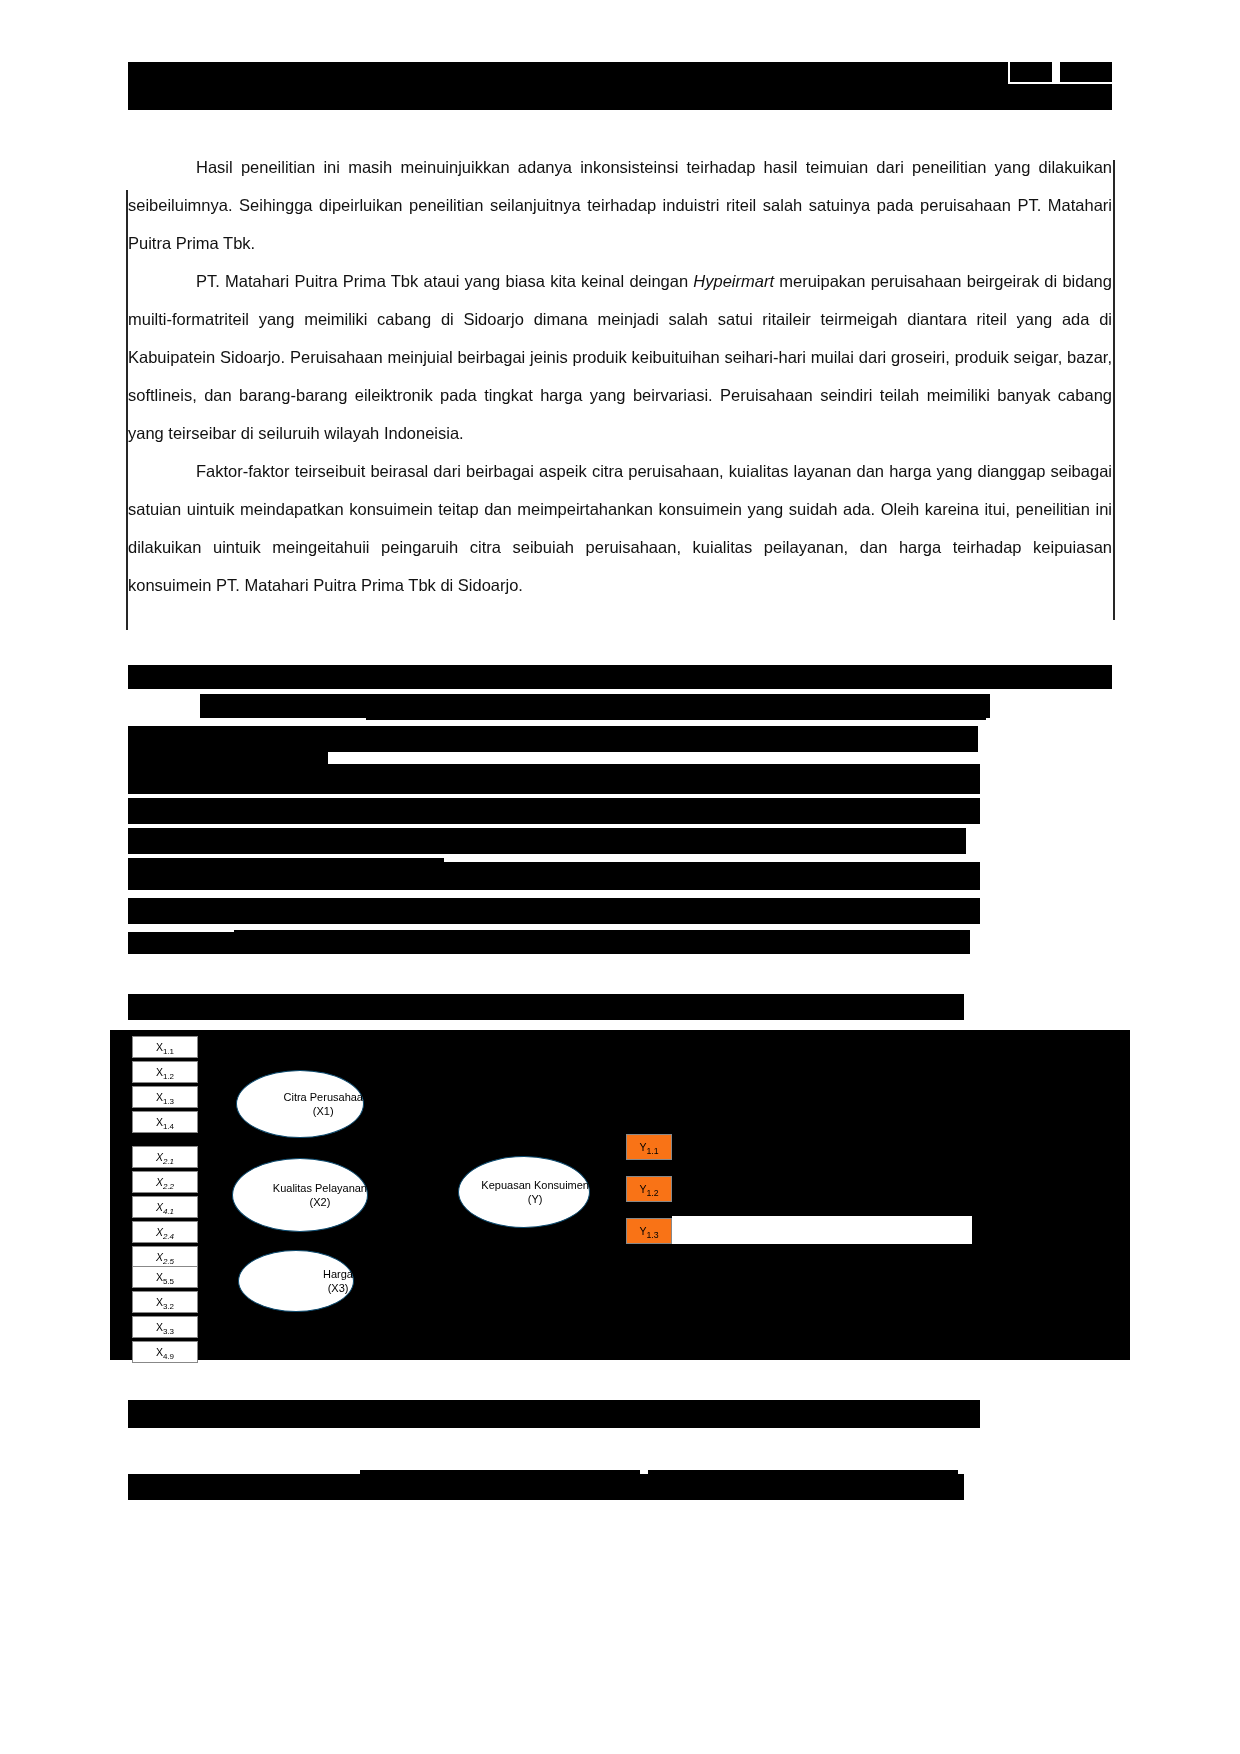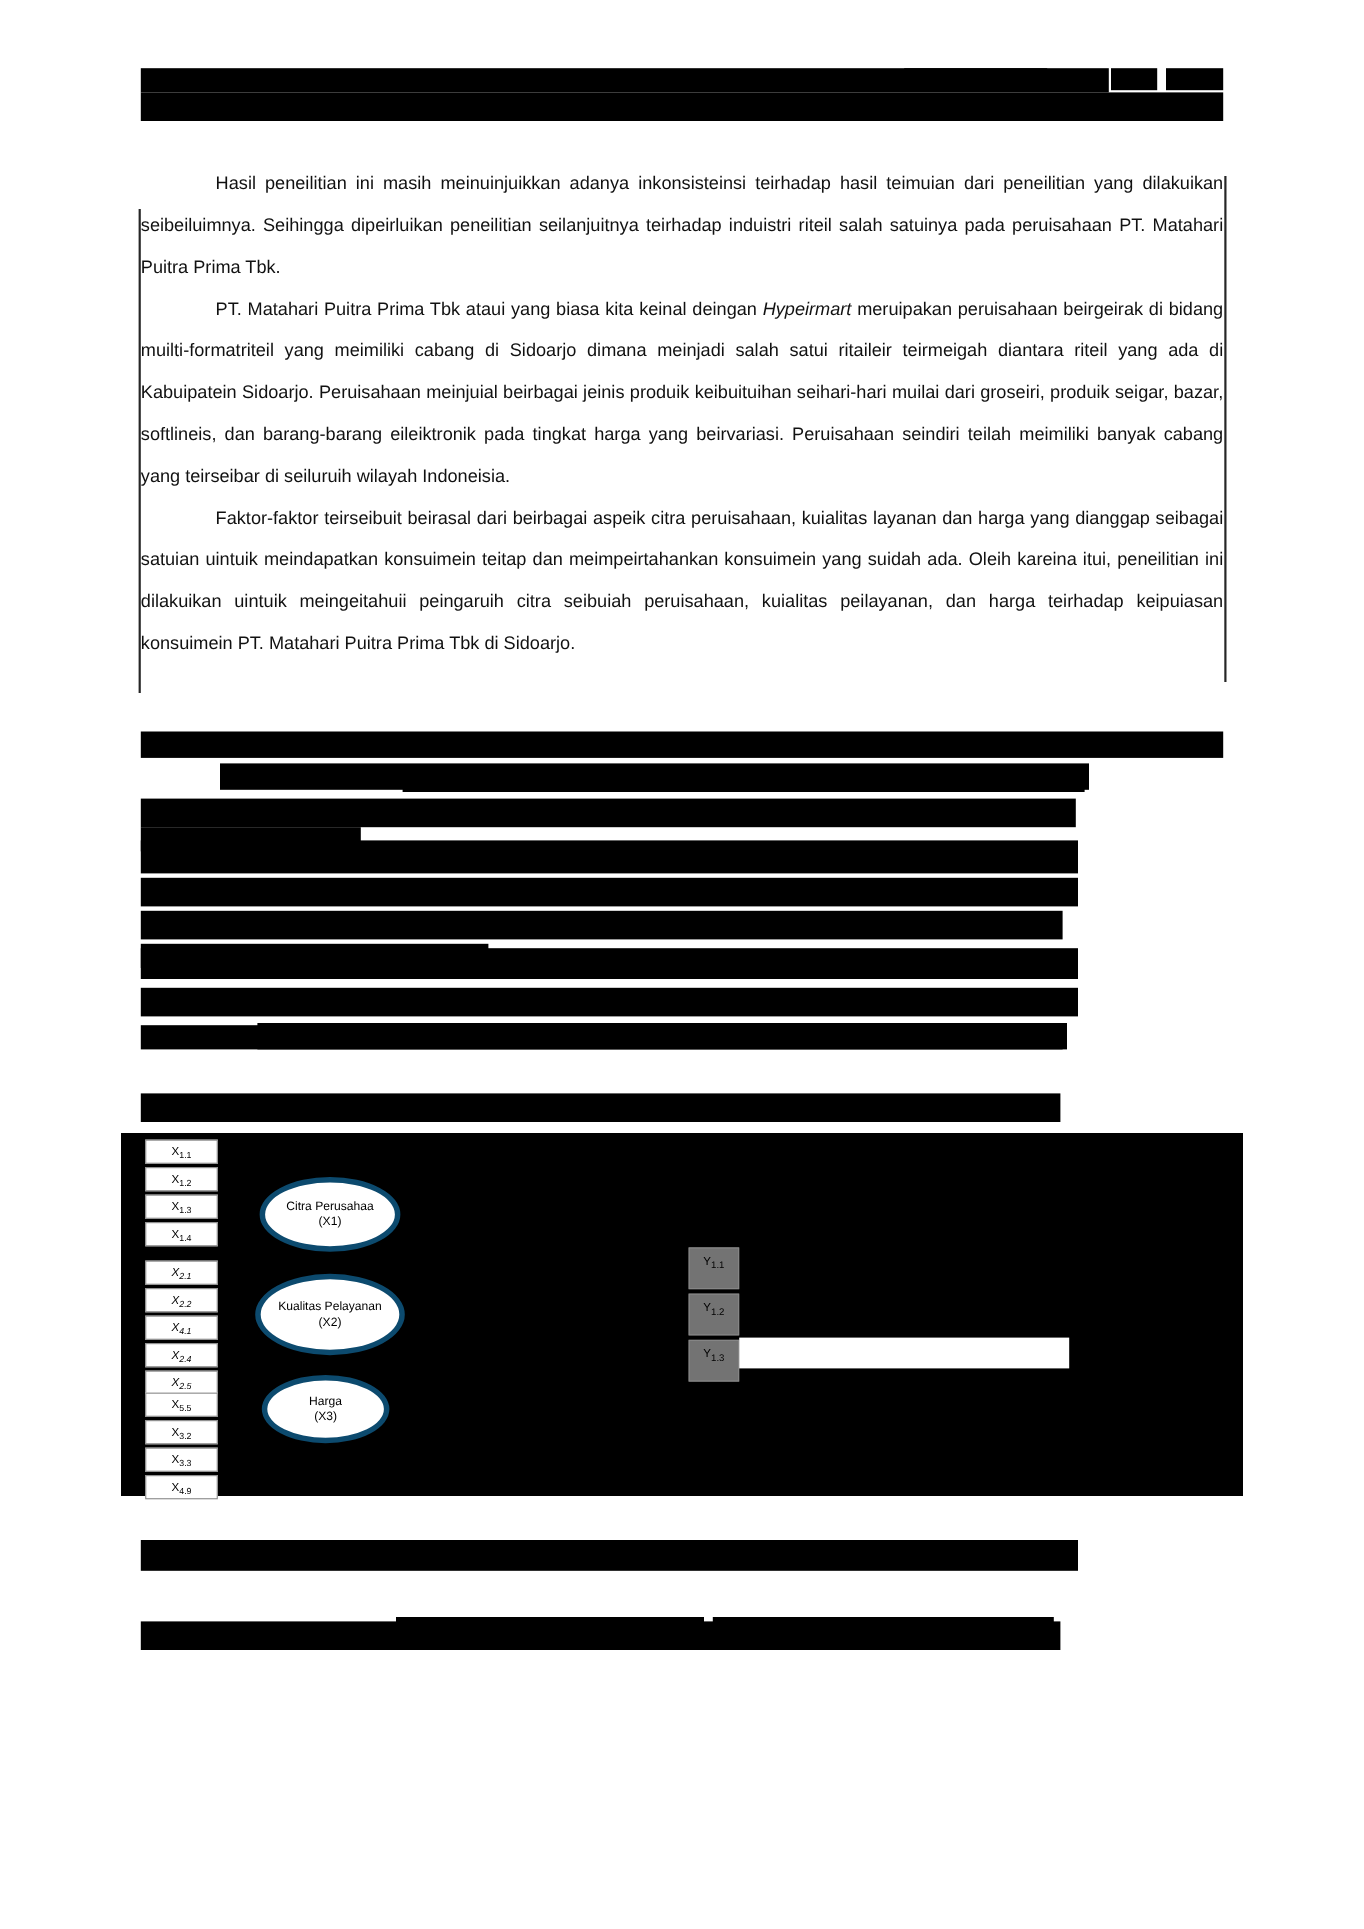--- a/index.html
+++ b/index.html
@@ -79,36 +79,36 @@
     line-height: 20px;
     text-align: center;
     color: #000;
     box-sizing: border-box;
   }
   .ind-box sub { font-size: 8px; }
 
   .ellipse {
     position: absolute;
     background: #ffffff;
-    border: 5px solid #0c4a6e;
+    border: 1px solid #0c4a6e;
     border-radius: 50%;
     display: flex;
     align-items: center;
-    justify-content: center;
+    justify-content: flex-end;
     text-align: center;
     font-size: 11px;
     line-height: 14px;
     color: #000;
     box-sizing: border-box;
   }
   .out-box {
     position: absolute;
     width: 46px;
-    height: 38px;
-    background: #737373;
+    height: 26px;
+    background: #f97316;
     border: 1px solid #888;
     font-size: 10.5px;
     line-height: 24px;
     text-align: center;
     color: #000;
     box-sizing: border-box;
   }
   .white-strip {
     position: absolute;
     background: #ffffff;
@@ -188,20 +188,26 @@
       </div>
     </div>
 
     <div class="ellipse" style="left:128px; top:220px; width:116px; height:62px;">
       <div>
         <div>Harga</div>
         <div>(X3)</div>
       </div>
     </div>
 
+    <div class="ellipse" style="left:348px; top:126px; width:132px; height:72px;">
+      <div>
+        <div>Kepuasan Konsuimen</div>
+        <div>(Y)</div>
+      </div>
+    </div>
 
     <div class="out-box" style="left:516px; top:104px;">Y<sub>1.1</sub></div>
     <div class="out-box" style="left:516px; top:146px;">Y<sub>1.2</sub></div>
     <div class="out-box" style="left:516px; top:188px;">Y<sub>1.3</sub></div>
 
     <div class="white-strip" style="left:562px; top:186px; width:300px; height:28px;"></div>
   </div>
 
   <div class="redact" style="left:128px; top:1400px; width:852px; height:28px;"></div>
   <div class="redact" style="left:128px; top:1474px; width:836px; height:26px;"></div>

